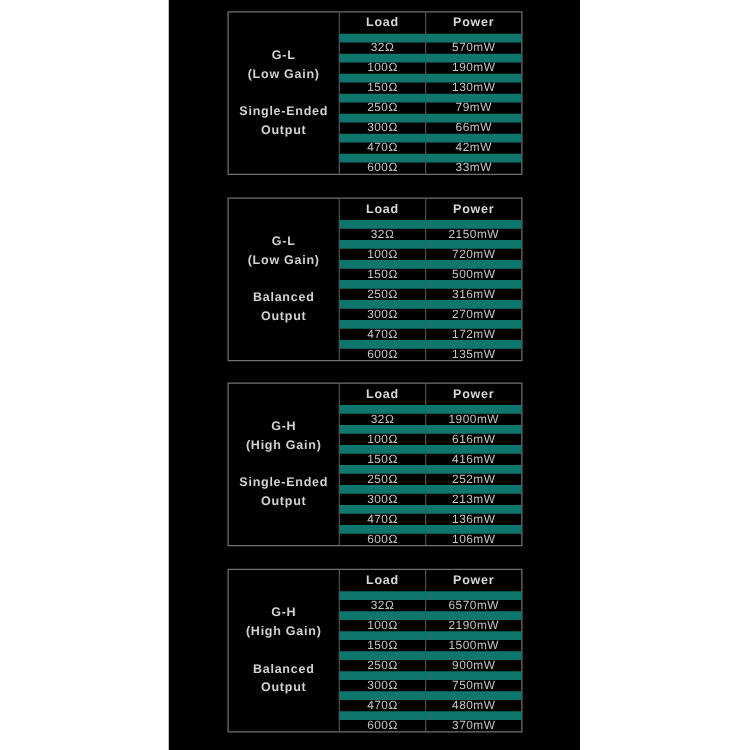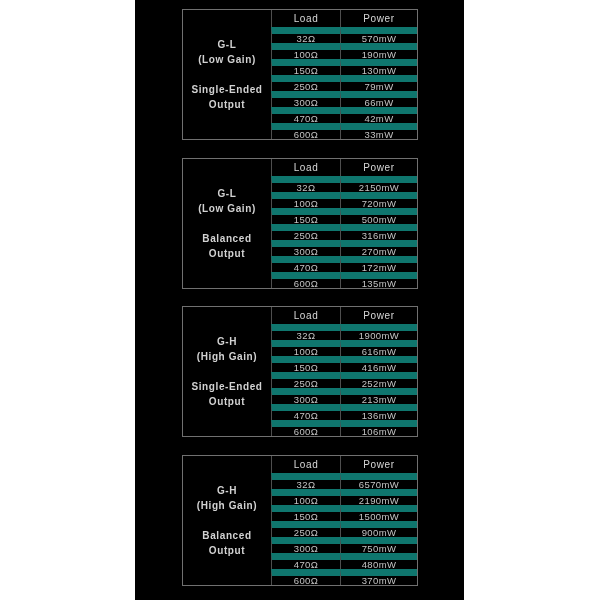--- a/index.html
+++ b/index.html
@@ -35,21 +35,21 @@
     align-items: center;
     justify-content: center;
     color: #c4c4c4;
     font-size: 9.5px;
     letter-spacing: 0.4px;
     white-space: nowrap;
   }
   .cell.load, .cell.power { border-left: 1px solid #4e4e4e; }
   .cell.load:not(.head), .cell.power:not(.head) { border-top: 7px solid #0f766e; }
   .cell.head {
-    font-weight: normal;
+    font-weight: bold;
     font-size: 10px;
     color: #d8d8d8;
     letter-spacing: 0.6px;
   }
   .label-cell {
     grid-column: 1;
     grid-row: 1 / span 8;
     display: flex;
     flex-direction: column;
     align-items: center;

